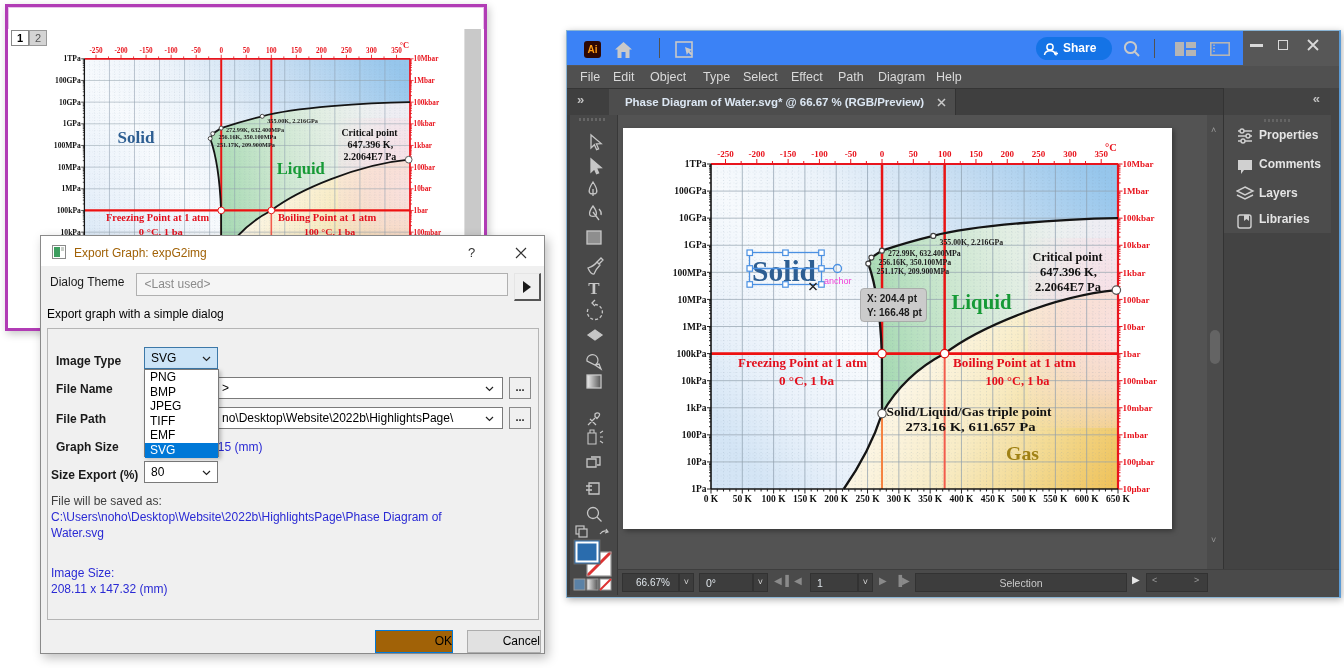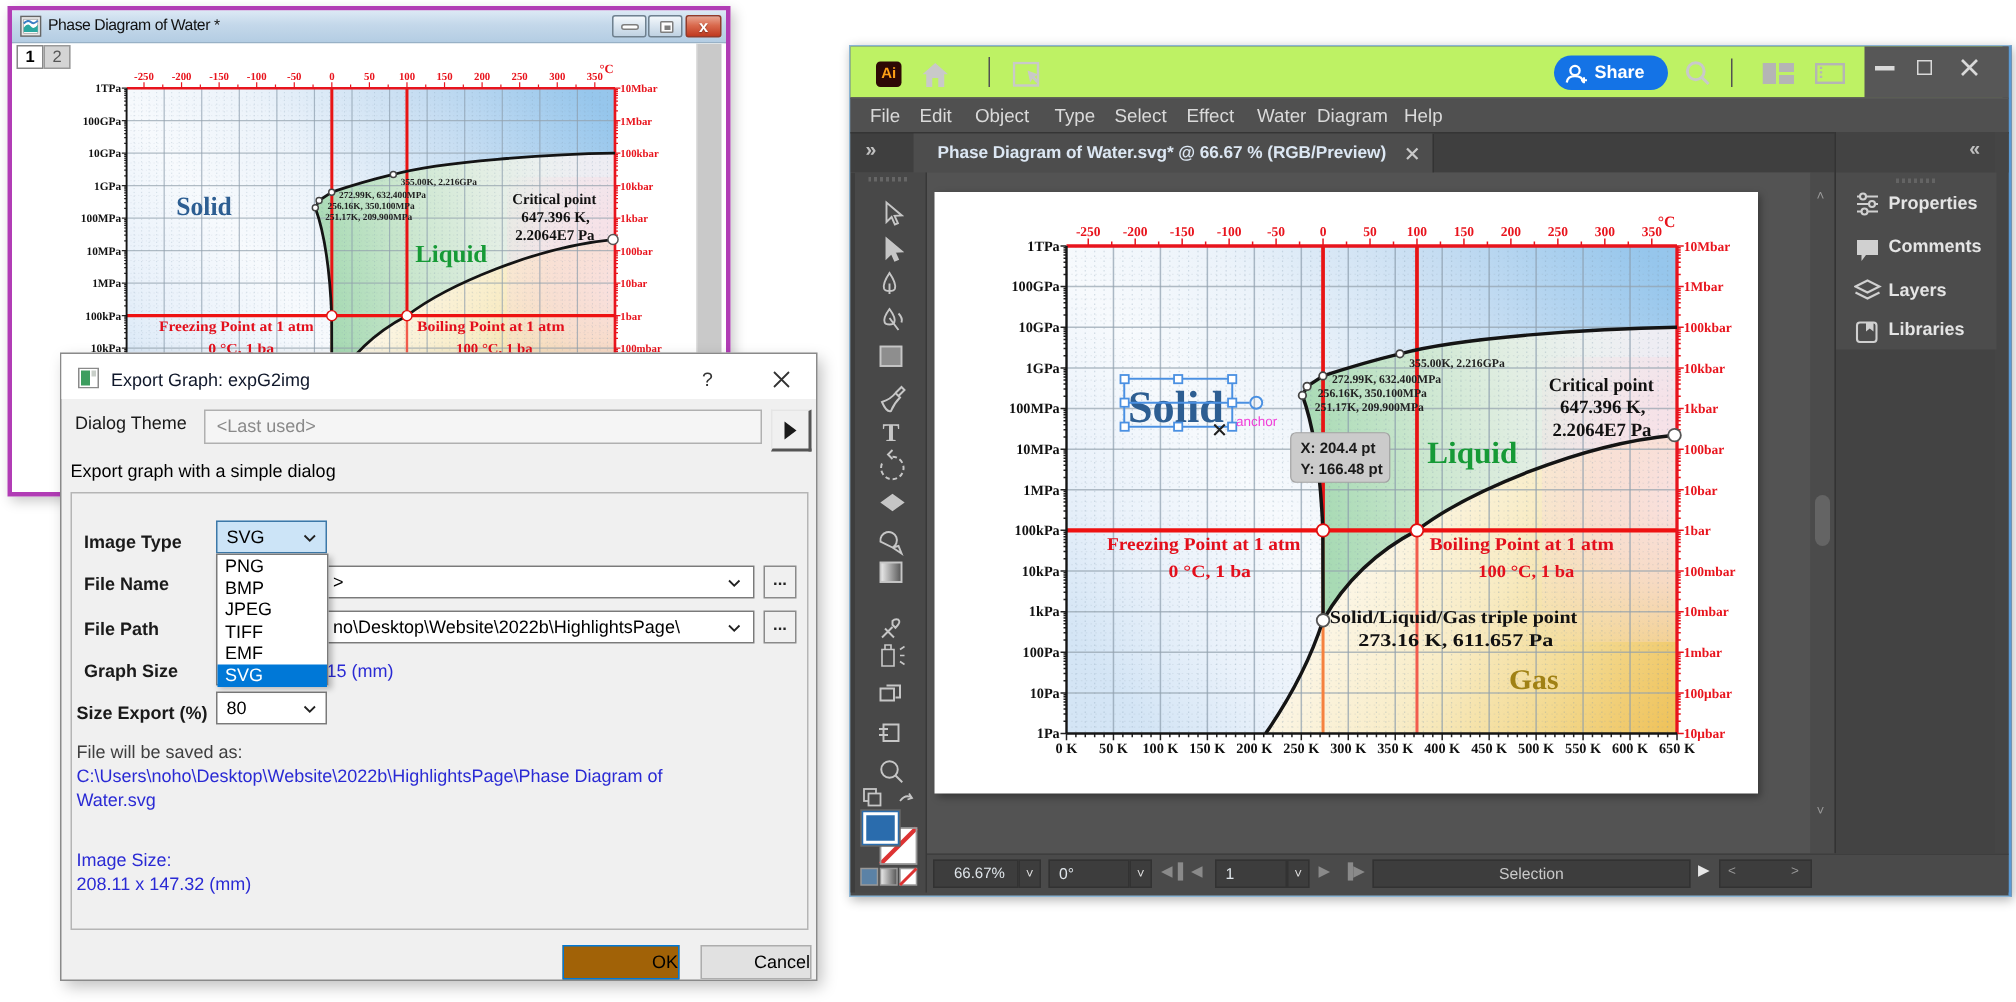--- a/index.html
+++ b/index.html
@@ -138,55 +138,37 @@
 <text x="272.5" y="302.5" font-size="12" fill="#111" text-anchor="start" textLength="130" lengthAdjust="spacingAndGlyphs">273.16 K, 611.657 Pa</text>
 <text x="306.5" y="116.5" font-size="7.8" fill="#222" text-anchor="start">355.00K, 2.216GPa</text>
 <text x="255" y="127.5" font-size="7.8" fill="#222" text-anchor="start">272.99K, 632.400MPa</text>
 <text x="245.5" y="136.5" font-size="7.8" fill="#222" text-anchor="start">256.16K, 350.100MPa</text>
 <text x="243.5" y="146" font-size="7.8" fill="#222" text-anchor="start">251.17K, 209.900MPa</text>
 </g>
   </svg>
 
 <div class="abs" style="left:5px;top:4px;width:482px;height:327px;z-index:1;
  border:3px solid #b13cb5;box-shadow:inset 0 0 0 1px #e8c4ea, 2px 3px 8px rgba(0,0,0,0.22);background:#fff">
-  <div class="abs" style="left:0;top:0;right:0;height:22px;background:linear-gradient(#dce9f5,#c4d8ea 45%,#b4cde3);border-bottom:1px solid #98b1c6">
-    <svg class="abs" style="left:5px;top:3px" width="15" height="15" viewBox="0 0 16 16">
-      <rect x="1" y="1" width="14" height="14" fill="#e8e8e8" stroke="#666" stroke-width="1"></rect>
-      <rect x="3" y="3" width="10" height="10" fill="#fff" stroke="#999" stroke-width="0.5"></rect>
-      <path d="M3,9 Q6,5 8,8 T13,7 V12 H3 Z" fill="#2ba8a0"></path>
-      <path d="M3,6 Q6,3 8,5 T13,4" stroke="#3b7fc4" stroke-width="1.4" fill="none"></path>
-    </svg>
-    <span class="abs" style="left:24px;top:4px;font-size:10.5px;letter-spacing:-0.3px;color:#111">Phase Diagram of Water *</span>
-    <div class="abs" style="left:400px;top:3px;width:23px;height:15px;border:1px solid #70818f;border-radius:2px;background:linear-gradient(#f4f8fb,#dbe6f0 45%,#c0d2e2)">
-      <div class="abs" style="left:5px;top:5px;width:12px;height:4px;background:#fdfdfd;border:1px solid #7e7e7e;border-radius:2px"></div>
-    </div>
-    <div class="abs" style="left:424px;top:3px;width:23px;height:15px;border:1px solid #70818f;border-radius:2px;background:linear-gradient(#f4f8fb,#dbe6f0 45%,#c0d2e2)">
-      <div class="abs" style="left:7px;top:3px;width:9px;height:8px;background:#fdfdfd;border:1px solid #7e7e7e;border-radius:1px">
-          <div class="abs" style="left:1.5px;top:1.5px;width:4px;height:3px;background:#7e7e7e"></div>
-        </div>
-    </div>
-    <div class="abs" style="left:449px;top:3px;width:24px;height:15px;border:1px solid #923b2b;border-radius:2px;background:linear-gradient(#e9a592,#d96a4e 45%,#c03a20);color:#fff;font-weight:bold;font-size:11px;text-align:center;line-height:14px;text-shadow:0 1px 1px rgba(0,0,0,.4)">x</div>
-  </div>
   <div class="abs" style="left:0;top:22px;right:0;bottom:0;background:#fff;overflow:hidden">
     <svg class="abs" style="left:13.8px;top:1.2px" width="434.4" height="309.6" viewBox="0 0 543 387">
         <use href="#pd"></use>
       </svg>
     <svg class="abs" style="left:96px;top:100px" width="80" height="20" viewBox="0 0 80 20">
         <text x="32" y="14" font-family="Liberation Serif" font-weight="bold" font-size="17.6" fill="#2d5e92" text-anchor="middle" textLength="37" lengthAdjust="spacingAndGlyphs">Solid</text>
       </svg>
     <div class="abs" style="left:3px;top:1px;width:18px;height:16px;background:#fff;border:1px solid #888;font-size:11px;font-weight:bold;text-align:center;line-height:15px;color:#000">1</div>
     <div class="abs" style="left:21px;top:1px;width:18px;height:16px;background:#d4d4d4;border:1px solid #999;font-size:11px;text-align:center;line-height:15px;color:#555">2</div>
     <div class="abs" style="right:3px;top:0;width:17px;bottom:0;background:#c9c9c9;border-left:1px solid #dedede"></div>
   </div>
 </div>
 
 <div class="abs" style="left:566px;top:30px;width:775px;height:568px;z-index:2;background:#4a4a4a;
  border:1px solid #8ab4d4;border-right:2px solid #5b9bd5;box-shadow:1px 2px 7px rgba(0,0,0,0.3)">
 
- <div class="abs" style="left:0;top:0;right:4px;height:34px;background:#bef264">
+ <div class="abs" style="left:0;top:0;right:4px;height:34px;background:#3b82f6">
    <div class="abs" style="left:676px;top:0;width:96px;height:34px;background:#575757"></div>
    <div class="abs" style="left:17px;top:10px;width:17px;height:17px;background:#2e0805;border-radius:3px;color:#ff9e16;font-weight:bold;font-size:10px;text-align:center;line-height:17px">Ai</div>
    <svg class="abs" style="left:47px;top:10px" width="19" height="18" viewBox="0 0 19 18">
      <path d="M9.5,1 L18,8.5 H15.5 V17 H11.5 V11 H7.5 V17 H3.5 V8.5 H1 Z" fill="#c9c9c9"></path>
    </svg>
    <div class="abs" style="left:92px;top:7px;width:1px;height:20px;background:#525252"></div>
    <svg class="abs" style="left:108px;top:10px" width="20" height="18" viewBox="0 0 20 18">
      <rect x="1" y="1" width="16" height="15" fill="none" stroke="#c9c9c9" stroke-width="1.6"></rect>
      <path d="M10,6 l1.8,8 1.5-2.5 2.7,2.8 1.5-1.5 -2.8,-2.7 2.6-1.4 Z" fill="#c9c9c9"></path>
    </svg>
@@ -219,21 +201,21 @@
    </svg>
  </div>
 
  <div class="abs" style="left:0;top:34px;right:0;height:23px;background:#505050;color:#dadada;font-size:12.5px;border-top:1px solid #575757">
       <span class="abs" style="left:13px;top:4px">File</span>
       <span class="abs" style="left:46px;top:4px">Edit</span>
       <span class="abs" style="left:83px;top:4px">Object</span>
       <span class="abs" style="left:136px;top:4px">Type</span>
       <span class="abs" style="left:176px;top:4px">Select</span>
       <span class="abs" style="left:224px;top:4px">Effect</span>
-      <span class="abs" style="left:271px;top:4px">Water</span>
+      <span class="abs" style="left:271px;top:4px">Path</span>
       <span class="abs" style="left:311px;top:4px">Diagram</span>
       <span class="abs" style="left:369px;top:4px">Help</span>
     </div>
 
  <div class="abs" style="left:0;top:57px;right:0;height:27px;background:#3f3f3f;border-top:1px solid #353535">
    <span class="abs" style="left:10px;top:3px;color:#c0c0c0;font-size:13px;font-weight:bold">»</span>
    <div class="abs" style="left:42px;top:0;width:347px;height:27px;background:#4d4d4d;border-right:1px solid #333">
      <span class="abs" style="left:16px;top:7px;color:#dce7f3;font-size:11.5px;font-weight:bold;letter-spacing:-0.05px">Phase Diagram of Water.svg* @ 66.67 % (RGB/Preview)</span>
      <svg class="abs" style="left:328px;top:9px" width="9" height="9" viewBox="0 0 9 9">
           <path d="M1,1 L8,8 M8,1 L1,8" stroke="#c9c9c9" stroke-width="1.5"></path>
@@ -369,21 +351,21 @@
 </div>
 
 <div class="abs" style="left:40px;top:235px;width:505px;height:419px;z-index:3;background:#f0f0f0;
  border:1px solid #8a8a8a;box-shadow:3px 4px 10px rgba(0,0,0,0.25)">
   <div class="abs" style="left:0;top:0;right:0;height:30px;background:#fff">
     <svg class="abs" style="left:11px;top:9px" width="14" height="14" viewBox="0 0 14 14">
       <rect x="0.5" y="0.5" width="13" height="13" fill="#fff" stroke="#8a8a8a"></rect>
       <rect x="2" y="2" width="6" height="10" fill="#3d9e5f"></rect>
       <rect x="9" y="2" width="3" height="4" fill="#c9cfc9"></rect>
     </svg>
-    <span class="abs" style="left:33px;top:10px;font-size:12px;color:#0f172a">Export Graph: expG2img</span>
+    <span class="abs" style="left:33px;top:10px;font-size:12px;color:#a16207">Export Graph: expG2img</span>
     <span class="abs" style="left:427px;top:9px;font-size:13px;color:#333">?</span>
     <svg class="abs" style="left:474px;top:11px" width="12" height="12" viewBox="0 0 12 12">
         <path d="M1,1 L11,11 M11,1 L1,11" stroke="#333" stroke-width="1.2"></path>
       </svg>
   </div>
   <span class="abs" style="left:9px;top:39px;font-size:12px;color:#1a1a1a">Dialog Theme</span>
   <div class="abs" style="left:94.5px;top:37px;width:372px;height:23px;background:#f5f5f5;border:1px solid #b0b0b0;line-height:21px;padding-left:8px;font-size:12px;color:#8a8a8a">&lt;Last used&gt;</div>
   <div class="abs" style="left:473px;top:37px;width:27px;height:28px;background:#f0f0f0;border:1px solid #e5e5e5;border-right:2px solid #555;border-bottom:2px solid #555">
     <div class="abs" style="left:8px;top:7px;width:0;height:0;border-left:8px solid #1a1a1a;border-top:6px solid transparent;border-bottom:6px solid transparent"></div>
   </div>

